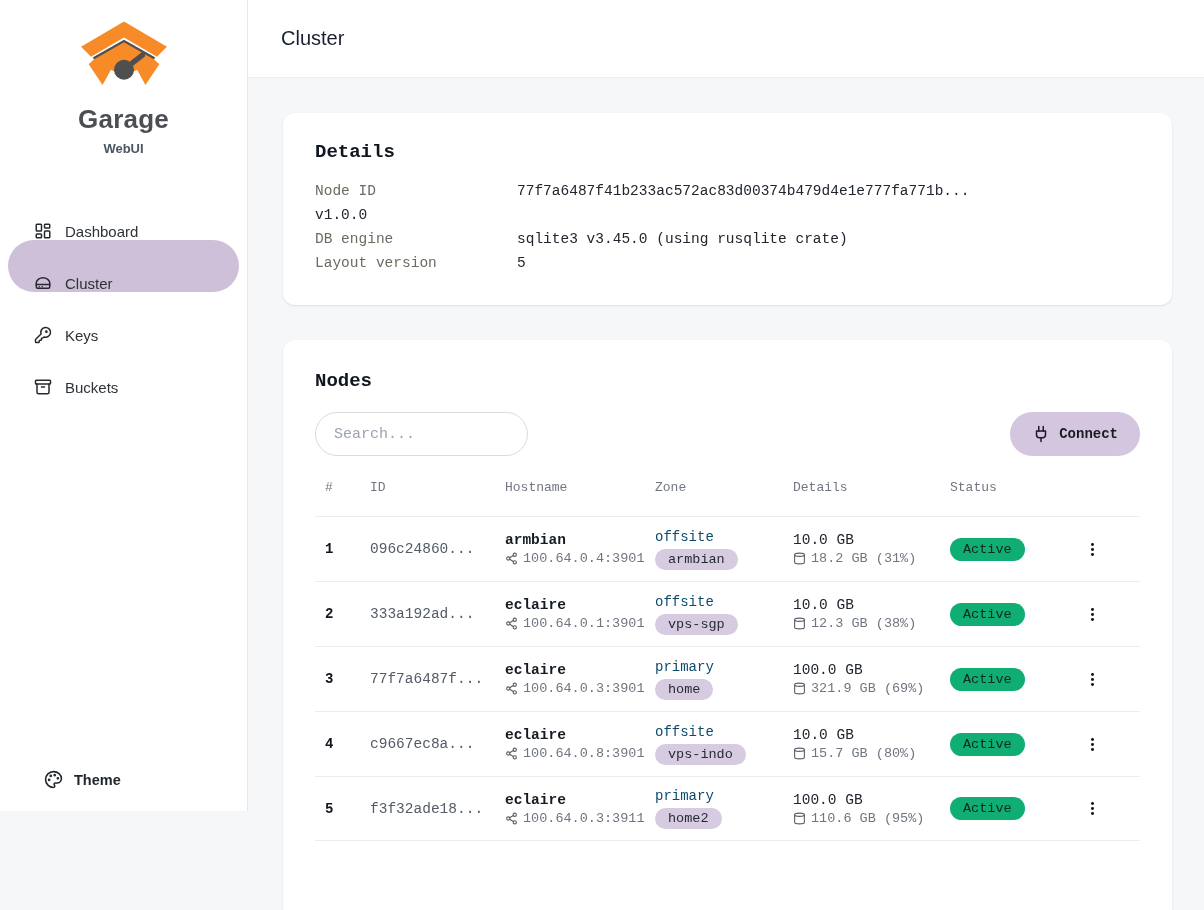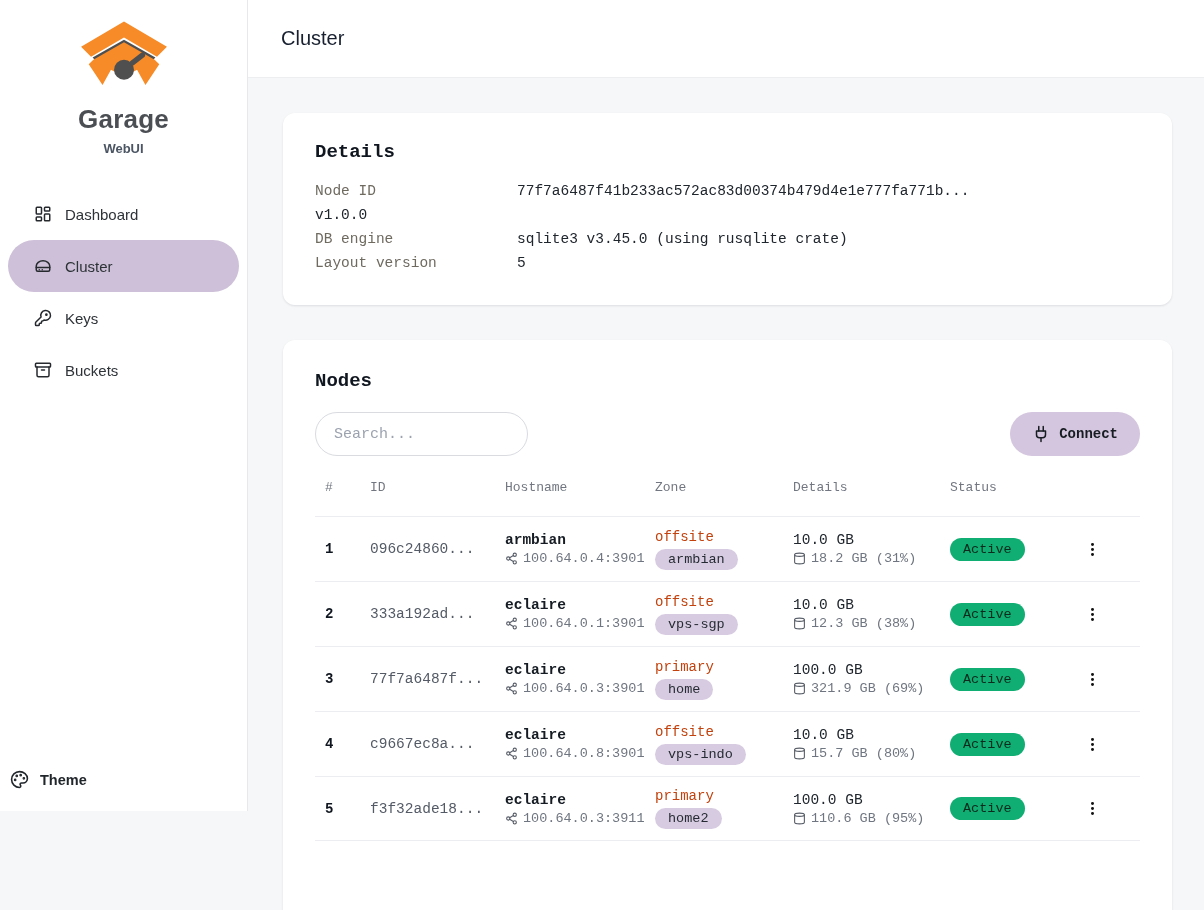--- a/index.html
+++ b/index.html
@@ -15,31 +15,31 @@
     width:248px; min-width:248px; background:#ffffff;
     border-right:1px solid #e7e8ec;
     display:flex; flex-direction:column; height:811px;
   }
   .brand { text-align:center; padding-top:16px; }
   .brand svg.logo { width:92px; height:86px; display:block; margin:0 auto; }
   .brand-title { font-size:26px; font-weight:700; color:#4b4f54; margin-top:2px; letter-spacing:.2px; }
   .brand-subtitle { font-size:13px; font-weight:700; color:#4b5563; margin-top:6px; }
   .nav { margin-top:32px; display:flex; flex-direction:column; }
   .nav-item {
-    height:52px; margin:0 8px; display:flex; align-items:center; gap:13px;
+    height:52px; margin:0 8px; display:flex; align-items:flex-end; gap:13px;
     padding-left:26px; border-radius:26px; cursor:pointer;
     color:#2e3338; font-size:15px; text-decoration:none;
   }
   .nav-item .nico { width:18px; height:18px; display:flex; align-items:center; }
   .nav-item svg { width:18px; height:18px; stroke:#262a2f; }
   .nav-item.active { background:#cdc0d8; }
   .sidebar-spacer { flex:1; }
   .theme-btn {
     display:flex; align-items:center; gap:11px; background:none; border:none;
-    padding:0 0 22px 10px; font-family:inherit; font-size:14.5px; color:#21262b;
+    padding:0 0 22px 44px; font-family:inherit; font-size:14.5px; color:#21262b;
     cursor:pointer; font-weight:600;
   }
   .theme-btn svg { width:19px; height:19px; stroke:#21262b; }
 
   
   .main { flex:1; display:flex; flex-direction:column; height:910px; }
   .topbar {
     height:78px; background:#ffffff; border-bottom:1px solid #eceef0;
     display:flex; align-items:center; padding-left:33px; flex:none;
   }
@@ -84,21 +84,21 @@
   .th { font-size:13px; color:#717680; font-weight:400; }
   .trow { height:65px; border-top:1px solid #ebedf0; }
   .trow:last-child { border-bottom:1px solid #ebedf0; }
 
   .c-index { font-weight:700; font-size:14px; color:#10161f; }
   .c-id { font-size:14.5px; color:#545b66; }
   .host-name { font-weight:700; font-size:14.5px; color:#161c24; }
   .sub-line { display:flex; align-items:center; gap:5px; margin-top:3px;
               font-size:13.5px; color:#707681; }
   .sub-line svg { width:13px; height:13px; stroke:#575d67; flex:none; }
-  .zone-name { font-size:14px; color:#c2410c; }
+  .zone-name { font-size:14px; color:#0c4a6e; }
   .zone-badge {
     display:inline-block; margin-top:4px; background:#d7cbe1; color:#262b33;
     font-size:13.5px; padding:3px 13px; border-radius:999px;
   }
   .cap-main { font-size:14.5px; color:#20262e; }
   .status-badge {
     display:inline-block; background:#10ae72; color:#0c2a1d;
     font-size:13.5px; padding:4px 13px; border-radius:999px;
   }
   .kebab-btn { background:none; border:none; cursor:pointer; padding:4px 6px; margin-left:8px; }

